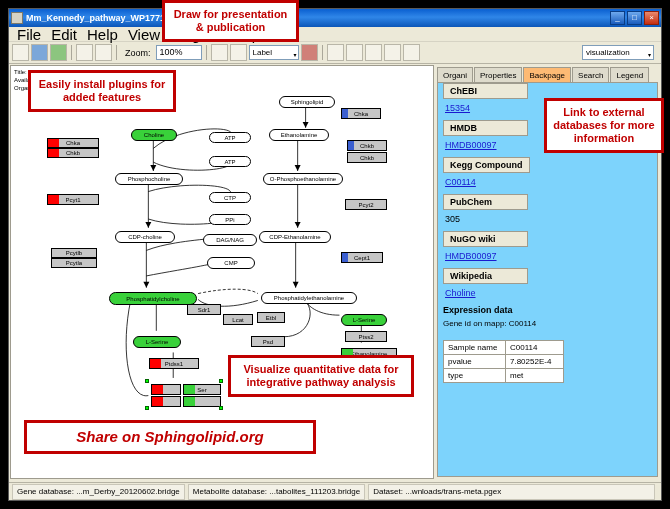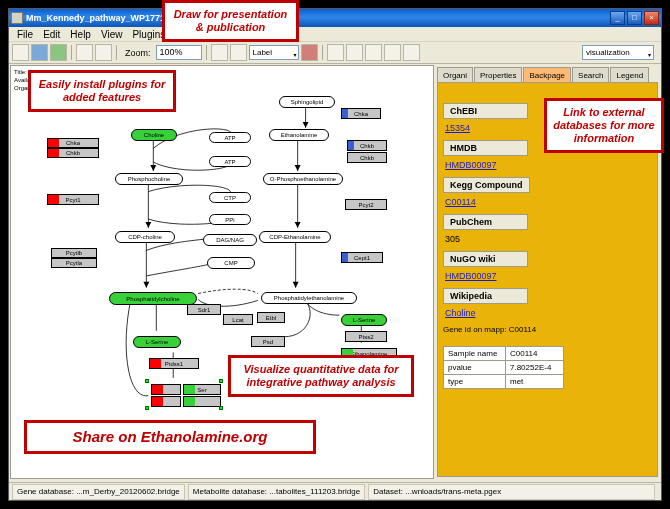--- a/index.html
+++ b/index.html
@@ -48,21 +48,21 @@
     border: 1px solid #0a3d85;
     color: #fff; font-size: 8px; line-height: 12px; text-align: center;
   }
   .tb-btn.close { background: linear-gradient(to bottom,#e98a6f,#c52d10); border-color:#8f1f08;}
   
   .menubar {
     height: 15px; background: #ece9d8;
     display: flex; align-items: center; padding-left: 3px;
     border-bottom: 1px solid #d6d3c4;
   }
-  .menubar span { padding: 0 5px; font-size: 10px; }
+  .menubar span { padding: 0 5px; font-size: 15px; }
   
   .toolbar {
     height: 22px; background: #ece9d8;
     display: flex; align-items: center; gap: 2px;
     padding: 0 3px;
     border-bottom: 1px solid #b6b3a4;
   }
   .tbi {
     width: 17px; height: 17px;
     border: 1px solid #b9b6a8;
@@ -153,23 +153,23 @@
     display: flex; height: 15px; margin: 2px 2px 0 2px; font-size: 8px;
   }
   .tab {
     padding: 1px 5px 0 5px;
     border: 1px solid #9e9b8e; border-bottom: none;
     background: #dedbcc; margin-right: 1px; line-height: 13px;
   }
   .tab.active { background: #fdba74; font-weight: normal; }
   .sidebody {
     position: absolute; left: 2px; right: 2px; top: 17px; bottom: 2px;
-    background: #eab308; border: 1px solid #9e9b8e;
-    overflow: hidden;
-    padding: 20px 5px;
+    background: #7dd3fc; border: 1px solid #9e9b8e;
+    overflow: hidden;
+    padding: 0 5px;
   }
   .sec-head {
     display: inline-block;
     font-size: 9px; font-weight: bold;
     border: 1px solid #9e9b8e;
     background: #ece9d8;
     padding: 2px 6px;
     margin-bottom: 2px;
     min-width: 85px;
   }
@@ -201,21 +201,20 @@
     position: absolute;
     background: #fff;
     border: 3px solid #c00000;
     color: #c00000;
     font-weight: bold;
     text-align: center;
     font-size: 11px;
     line-height: 13px;
     padding: 5px 6px;
     z-index: 40;
-    font-style: italic;
   }
   #c-draw { left: 162px; top: 0px; width: 137px; }
   #c-plugins { left: 28px; top: 70px; width: 148px; }
   #c-link { left: 544px; top: 98px; width: 120px; }
   #c-viz { left: 228px; top: 355px; width: 186px; }
   #c-share { left: 24px; top: 420px; width: 292px; font-size: 15px; font-style: italic; line-height: 18px; }
 </style>
 </head>
 <body>
 
@@ -392,20 +391,21 @@
 
         <div class="sec-head">PubChem</div>
         <div class="sec-val"><span>305</span></div>
 
         <div class="sec-head">NuGO wiki</div>
         <div class="sec-val"><span class="link">HMDB00097</span></div>
 
         <div class="sec-head">Wikipedia</div>
         <div class="sec-val"><span class="link">Choline</span></div>
 
+        <div class="expr-title">Expression data</div>
         <div class="geneid">Gene id on mapp: C00114</div>
 
         <table class="exprtab">
           <tbody>
               <tr>
             <td class="k">Sample name</td>
             <td class="v">C00114</td>
           </tr>
           <tr>
             <td class="k">pvalue</td>
@@ -425,13 +425,13 @@
     <div class="cell">Gene database: ...m_Derby_20120602.bridge</div>
     <div class="cell">Metabolite database: ...tabolites_111203.bridge</div>
     <div class="cell grow">Dataset: ...wnloads/trans-meta.pgex</div>
   </div>
 </div>
 
 <div class="callout" id="c-draw">Draw for presentation &amp; publication</div>
 <div class="callout" id="c-plugins">Easily install plugins for added features</div>
 <div class="callout" id="c-link">Link  to external databases  for more information</div>
 <div class="callout" id="c-viz">Visualize quantitative data  for integrative pathway analysis</div>
-<div class="callout" id="c-share">Share on Ethanolamine.org</div>
+<div class="callout" id="c-share">Share on Sphingolipid.org</div>
 
 </body></html>

